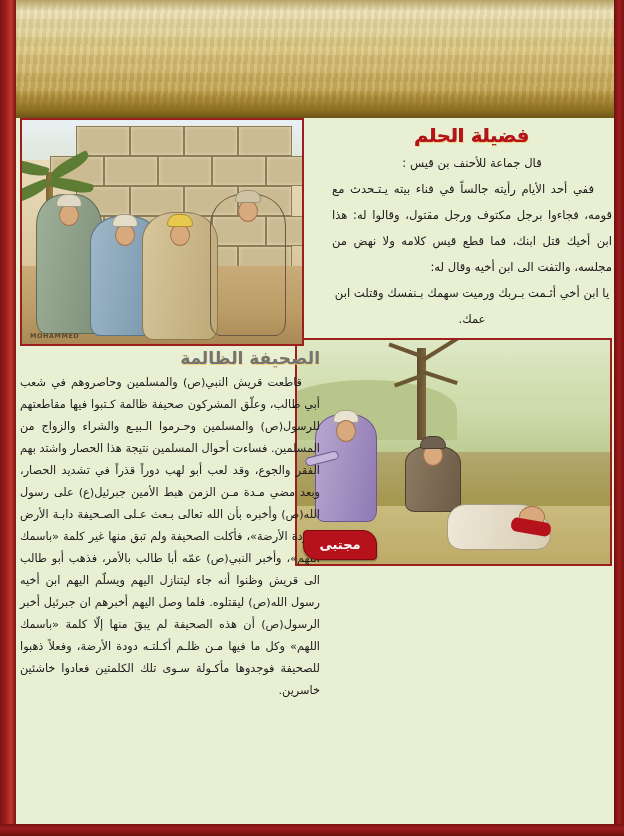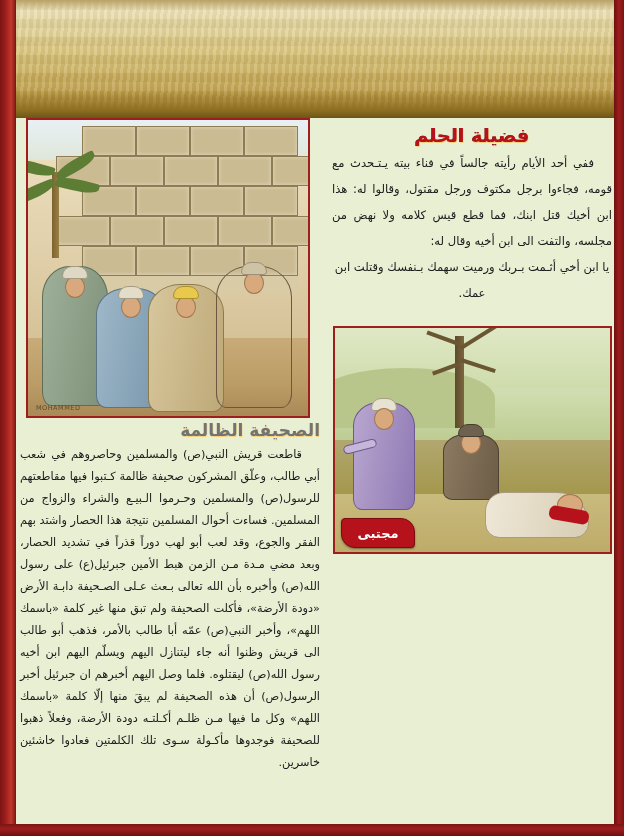--- a/index.html
+++ b/index.html
@@ -116,26 +116,27 @@
   .left-text p { margin-bottom: 0px; }
 
   
   .photo {
     position: relative;
     border: 2px solid #9e1d1d;
     overflow: hidden;
     background: #cbb089;
   }
   .photo-top {
-    width: 284px; height: 300px;
-    margin: 0 10px 2px 0;
+    width: 284px; height: 228px;
+    margin: 0 16px 2px 0;
+    font-weight: bold;
   }
   .photo-bottom {
-    width: 279px; height: 228px;
-    margin-top: 20px;
+    width: 317px; height: 228px;
+    margin-top: 5px;
   }
 
   
   .ill1 { position: absolute; inset: 0; background: linear-gradient(180deg,#efe2c4 0%, #e2d2ad 40%, #cdb689 100%); }
   .ill1 .sky { position:absolute; top:0; left:0; right:0; height:40px; background:linear-gradient(180deg,#e9f0f4,#dfe7da); }
   .ill1 .wall {
     position: absolute; left: 54px; top: 6px; width: 216px; height: 168px;
     background: #d9cba6;
   }
   .ill1 .brick {
@@ -237,20 +238,21 @@
   <div class="frame-right"></div>
   <div class="frame-bottom"></div>
 
   <div class="content">
 
     <div class="col-left">
 
       <h1 class="heading">فضيلة الحلم</h1>
 
       <div class="left-text">
+        <p>قال جماعة للأحنف بن قيس :</p>
         <p style="text-align:justify;text-indent:18px;">ففي أحد الأيام رأيته جالساً في فناء بيته يـتـحدث مع قومه، فجاءوا برجل مكتوف ورجل مقتول، وقالوا له: هذا ابن أخيك قتل ابنك، فما قطع قيس كلامه ولا نهض من مجلسه، والتفت الى ابن أخيه وقال له:</p>
         <p>يا ابن أخي أثـمت بـربك ورميت سهمك بـنفسك وقتلت ابن عمك.</p>
       </div>
 
       <div class="photo photo-bottom">
         <div class="ill2">
           <div class="sky2"></div>
           <div class="hill"></div>
 
           <div class="tree-trunk"></div>

